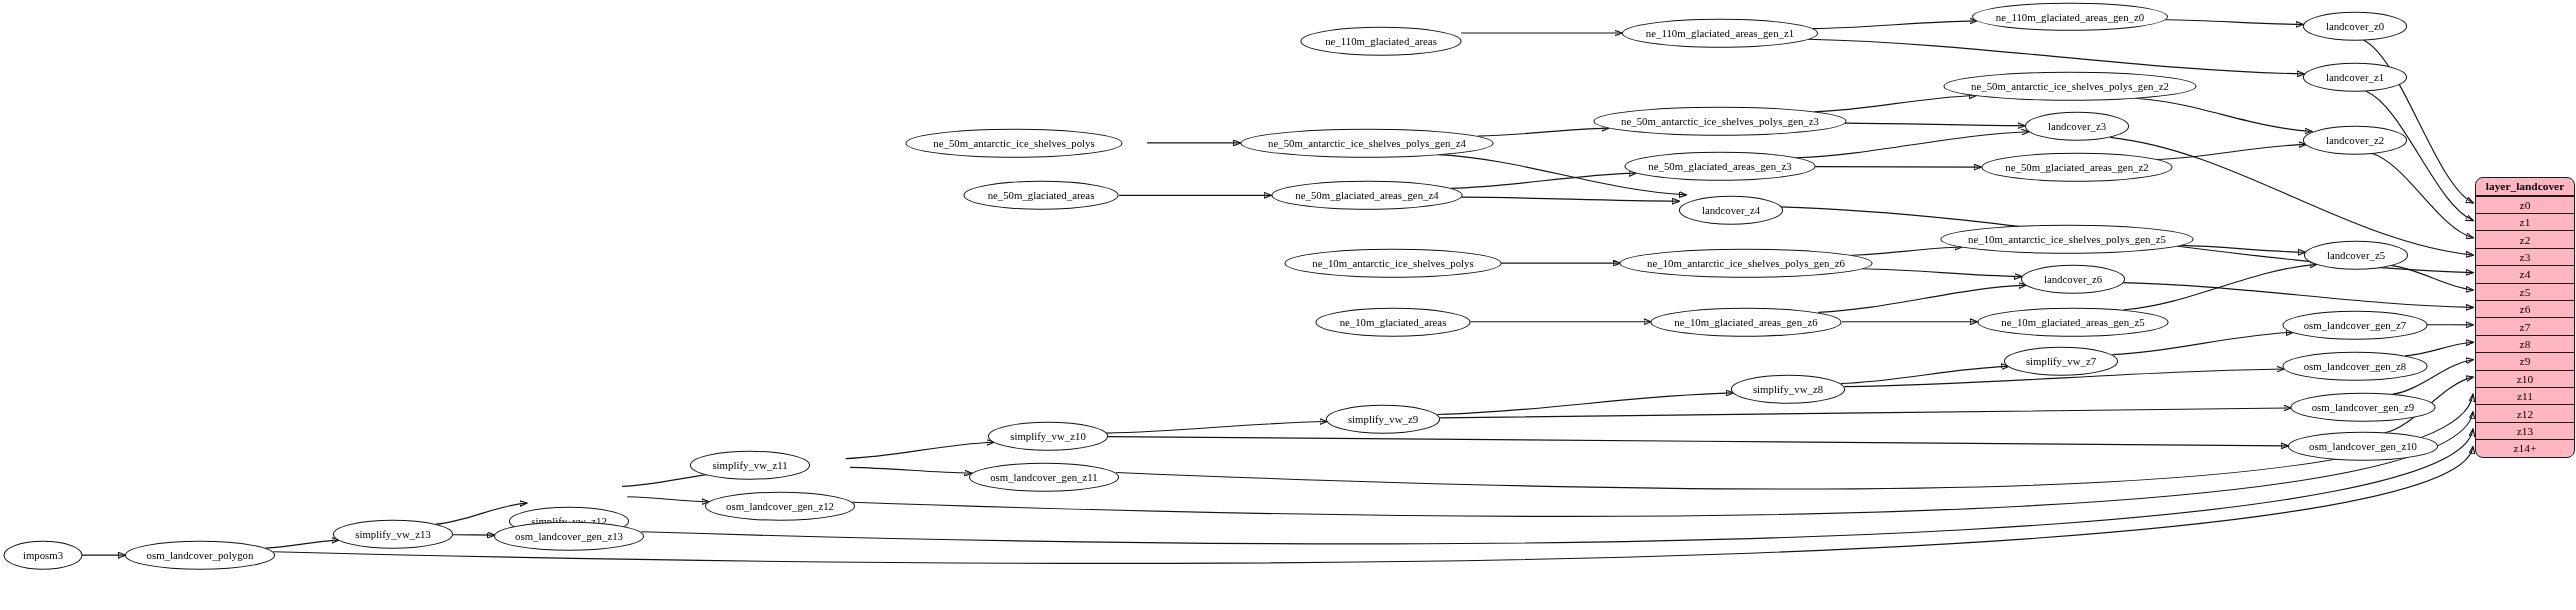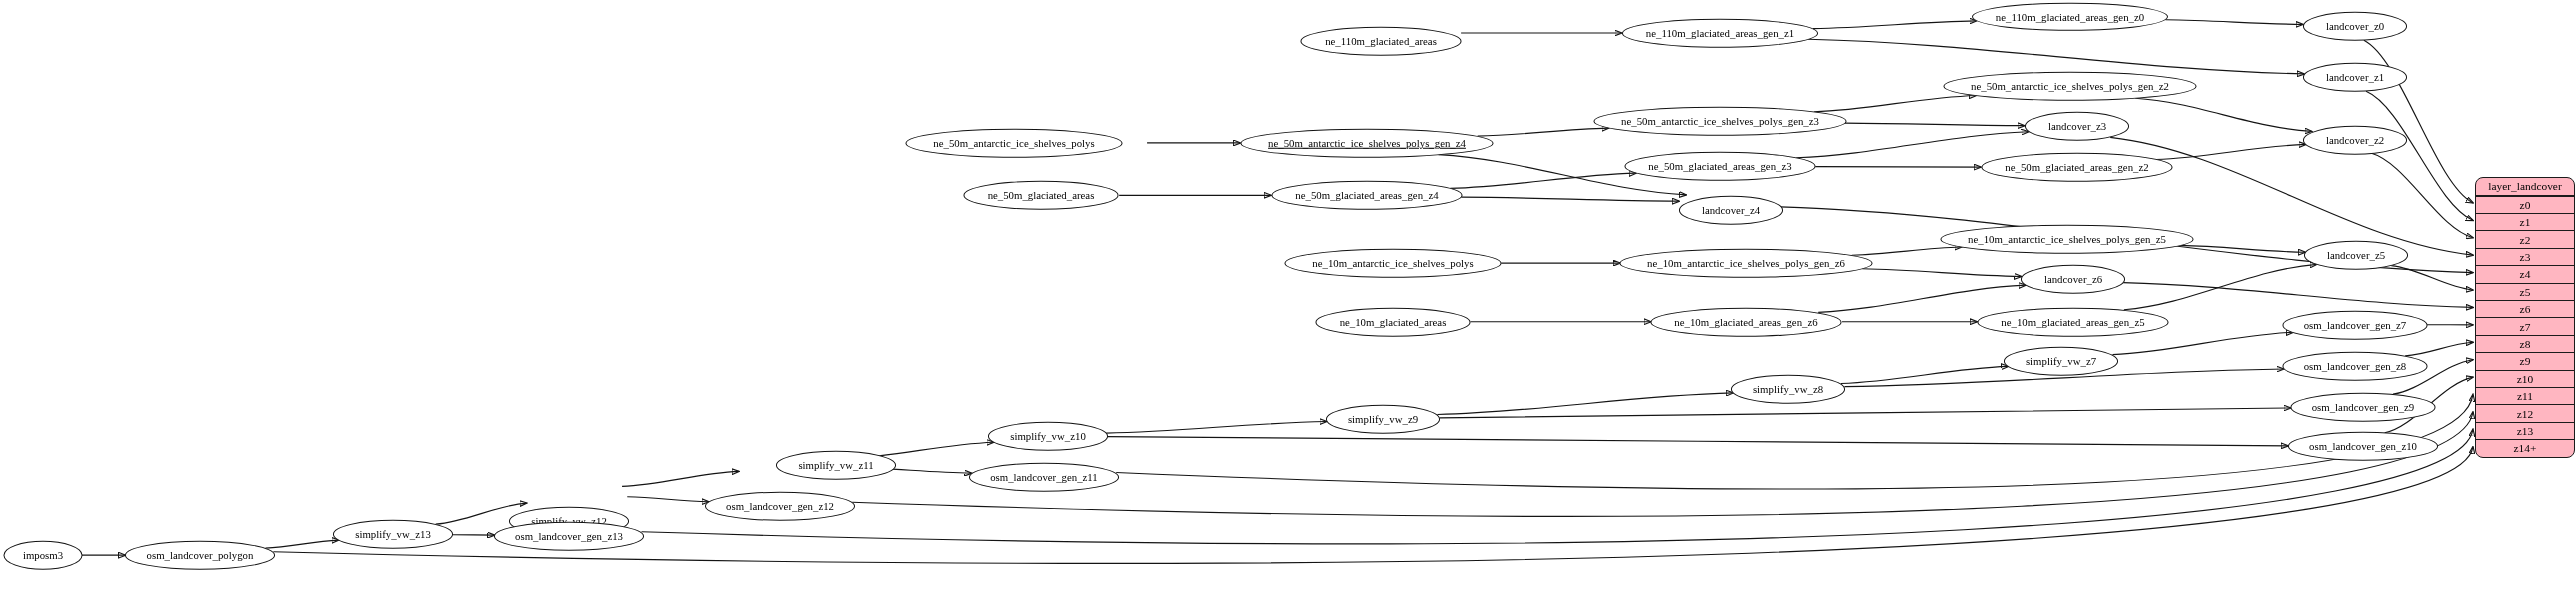--- a/index.html
+++ b/index.html
@@ -30,20 +30,21 @@
     border:1.1px solid #1b1b1b;
     border-radius:8px;
     background:#ffb6c1;
     overflow:hidden;
     font-size:11.4px;color:#000;
   }
   .dbtable .hdr{
     display:flex;align-items:center;justify-content:center;
     border-bottom:1.1px solid #1b1b1b;
     box-sizing:border-box;
+    font-weight:bold;
   }
   .dbtable .row{
     display:flex;align-items:center;justify-content:center;
     border-top:0.9px solid #1b1b1b;
     box-sizing:border-box;
   }
   .dbtable .row:first-of-type{border-top:none;}
 </style>
 </head>
 <body>
@@ -112,21 +113,21 @@
         <path d="M4262.490419571629,570.3064673547395 C4290.6687727215585,570.3296912721707 4314.8216468500705,570.4767760825688 4343,570.5" marker-end="url(#arrow)"></path>
       </g>
   </svg>
   <div id="node-layer">
       <div class="node" style="left: 1381px; top: 33px; width: 161px; margin-top: 8px;">ne_110m_glaciated_areas</div>
       <div class="node" style="left: 1720px; top: 33px; width: 196px;">ne_110m_glaciated_areas_gen_z1</div>
       <div class="node" style="left: 2070px; top: 16.5px; width: 196px;">ne_110m_glaciated_areas_gen_z0</div>
       <div class="node" style="left: 2355px; top: 26px; width: 104px;">landcover_z0</div>
       <div class="node" style="left: 2355px; top: 77px; width: 104px;">landcover_z1</div>
       <div class="node" style="left: 1014px; top: 143px; width: 217px;">ne_50m_antarctic_ice_shelves_polys</div>
-      <div class="node" style="left: 1367px; top: 143px; width: 253px; text-decoration: underline;">ne_50m_antarctic_ice_shelves_polys_gen_z4</div>
+      <div class="node" style="left: 1367px; top: 143px; width: 253px;">ne_50m_antarctic_ice_shelves_polys_gen_z4</div>
       <div class="node" style="left: 1720px; top: 121px; width: 253px;">ne_50m_antarctic_ice_shelves_polys_gen_z3</div>
       <div class="node" style="left: 2070px; top: 86px; width: 253px;">ne_50m_antarctic_ice_shelves_polys_gen_z2</div>
       <div class="node" style="left: 2077px; top: 126px; width: 104px;">landcover_z3</div>
       <div class="node" style="left: 2355px; top: 140px; width: 104px;">landcover_z2</div>
       <div class="node" style="left: 1041px; top: 195px; width: 155px;">ne_50m_glaciated_areas</div>
       <div class="node" style="left: 1367px; top: 195px; width: 191px;">ne_50m_glaciated_areas_gen_z4</div>
       <div class="node" style="left: 1720px; top: 166px; width: 191px; text-align: center;">ne_50m_glaciated_areas_gen_z3</div>
       <div class="node" style="left: 2077px; top: 167px; width: 191px;">ne_50m_glaciated_areas_gen_z2</div>
       <div class="node" style="left: 1731px; top: 202px; width: 104px; margin-top: 8px;">landcover_z4</div>
       <div class="node" style="left: 1393px; top: 263px; width: 217px;">ne_10m_antarctic_ice_shelves_polys</div>
@@ -138,21 +139,21 @@
       <div class="node" style="left: 1746px; top: 322px; width: 191px;">ne_10m_glaciated_areas_gen_z6</div>
       <div class="node" style="left: 2073px; top: 322px; width: 191px;">ne_10m_glaciated_areas_gen_z5</div>
       <div class="node" style="left: 2355px; top: 325px; width: 145px;">osm_landcover_gen_z7</div>
       <div class="node" style="left: 2061px; top: 361px; width: 114px;">simplify_vw_z7</div>
       <div class="node" style="left: 2355px; top: 366px; width: 145px;">osm_landcover_gen_z8</div>
       <div class="node" style="left: 1788px; top: 389px; width: 114px;">simplify_vw_z8</div>
       <div class="node" style="left: 2363px; top: 407px; width: 145px;">osm_landcover_gen_z9</div>
       <div class="node" style="left: 1383px; top: 419px; width: 114px;">simplify_vw_z9</div>
       <div class="node" style="left: 1048px; top: 436px; width: 120px;">simplify_vw_z10</div>
       <div class="node" style="left: 2363px; top: 446px; width: 150px;">osm_landcover_gen_z10</div>
-      <div class="node" style="left: 836px; top: 465px; width: 120px;">simplify_vw_z11</div>
+      <div class="node" style="left: 750px; top: 465px; width: 120px;">simplify_vw_z11</div>
       <div class="node" style="left: 1044px; top: 477px; width: 150px;">osm_landcover_gen_z11</div>
       <div class="node" style="left: 569px; top: 521px; width: 120px;">simplify_vw_z12</div>
       <div class="node" style="left: 780px; top: 506px; width: 150px;">osm_landcover_gen_z12</div>
       <div class="node" style="left: 393px; top: 534px; width: 120px;">simplify_vw_z13</div>
       <div class="node" style="left: 569px; top: 536px; width: 150px;">osm_landcover_gen_z13</div>
       <div class="node" style="left: 43px; top: 555px; width: 79px;">imposm3</div>
       <div class="node" style="left: 200px; top: 555px; width: 150px;">osm_landcover_polygon</div>
     </div>
   <div id="table-root">
       <div class="dbtable" style="left: 2475px; top: 177px; width: 100px; height: 281px;">

